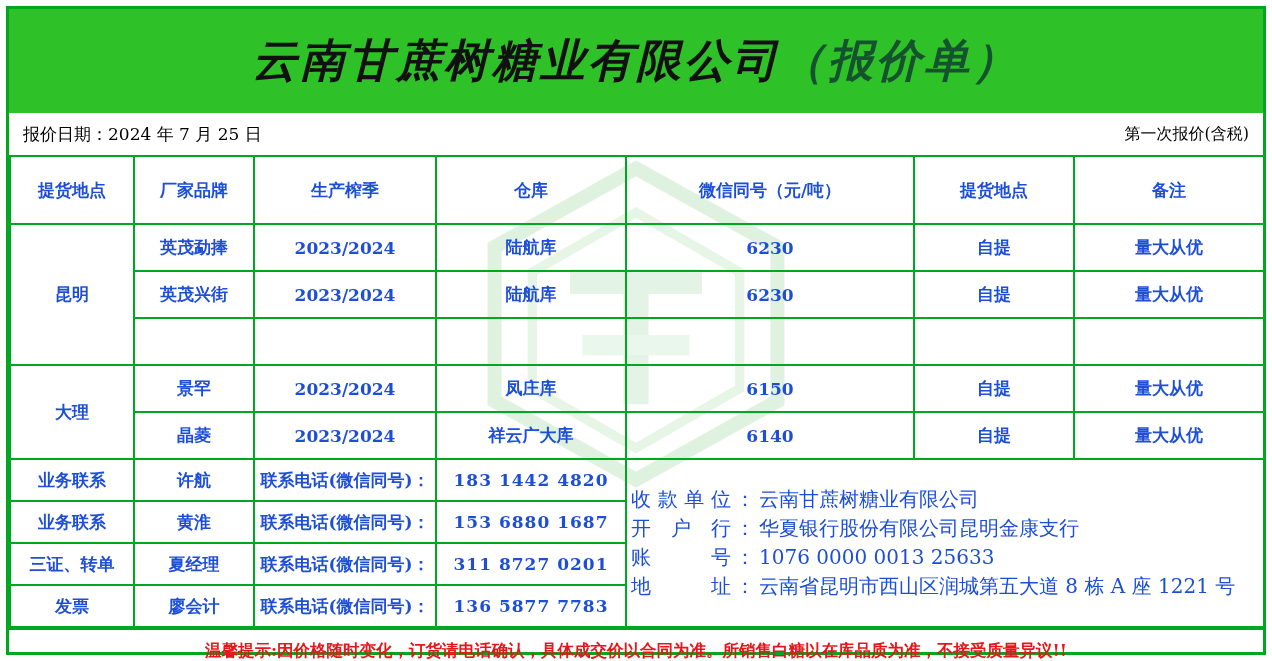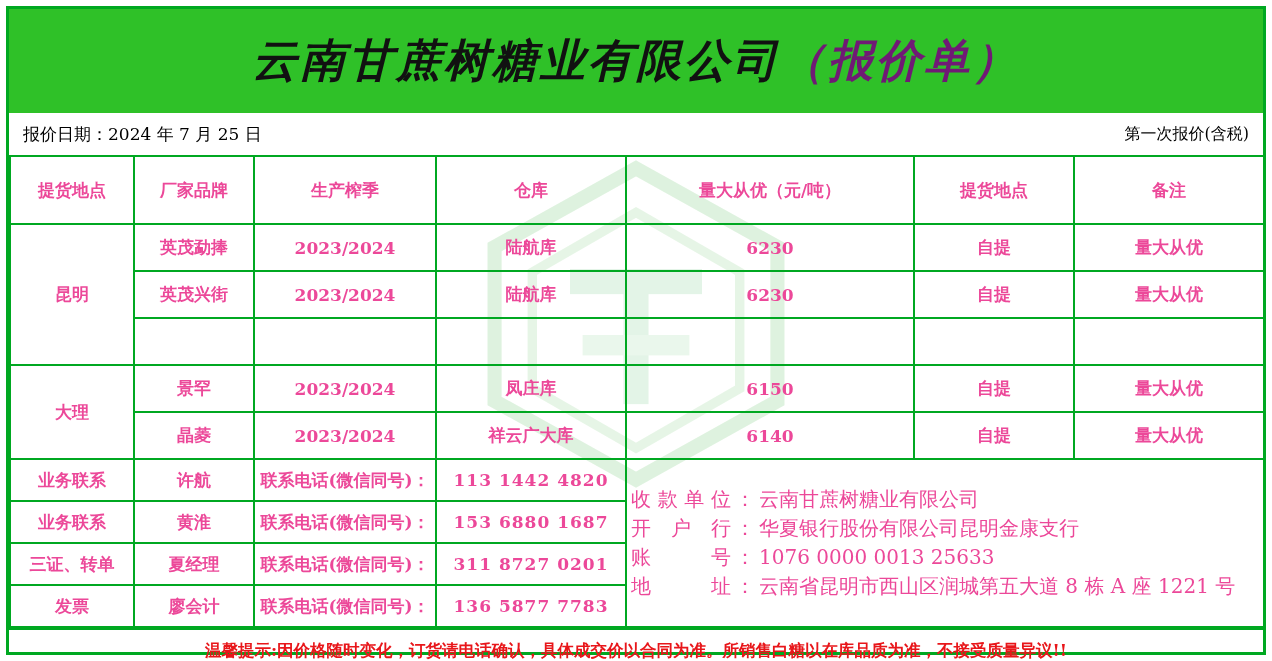--- a/index.html
+++ b/index.html
@@ -45,21 +45,21 @@
   .title-text {
     font-family: "DejaVu Serif", "Liberation Serif", serif;
     font-weight: bold;
     font-style: italic;
     font-size: 45px;
     letter-spacing: 3px;
     color: #111111;
     white-space: nowrap;
   }
   .title-text .red {
-    color: #701a75;
+    color: #14532d;
   }
   
   .watermark {
     position: absolute;
     left: 50%;
     top: 150px;
     transform: translateX(-50%);
     width: 320px;
     height: 330px;
     opacity: 0.5;
@@ -94,21 +94,21 @@
     border-collapse: collapse;
     table-layout: fixed;
     font-family: "DejaVu Serif", "Liberation Serif", serif;
     background: transparent;
   }
   table.main td, table.main th {
     border: 2px solid #00a821;
     text-align: center;
     vertical-align: middle;
     font-size: 17px;
-    color: #ec4899;
+    color: #1d4ed8;
     padding: 2px 4px;
     background: transparent;
   }
   th.hdr {
     font-weight: bold;
     font-size: 19px;
     height: 62px;
   }
   td.body-cell {
     height: 41px;
@@ -209,21 +209,21 @@
           <col style="width:288px">
           <col style="width:160px">
           <col style="width:190px">
         </colgroup>
         <thead>
           <tr>
             <th class="hdr">提货地点</th>
             <th class="hdr">厂家品牌</th>
             <th class="hdr">生产榨季</th>
             <th class="hdr">仓库</th>
-            <th class="hdr">量大从优（元/吨）</th>
+            <th class="hdr">微信同号（元/吨）</th>
             <th class="hdr">提货地点</th>
             <th class="hdr">备注</th>
           </tr>
         </thead>
         <tbody>
 
           <tr>
             <td class="place" rowspan="3">昆明</td>
             <td class="body-cell">英茂勐捧</td>
             <td class="body-cell">2023/2024</td>
@@ -264,21 +264,21 @@
             <td class="body-cell">祥云广大库</td>
             <td class="body-cell">6140</td>
             <td class="body-cell">自提</td>
             <td class="body-cell">量大从优</td>
           </tr>
 
           <tr>
             <td class="contact-cell">业务联系</td>
             <td class="contact-cell">许航</td>
             <td class="phone-label">联系电话(微信同号)：</td>
-            <td class="phone-num">113 1442 4820</td>
+            <td class="phone-num">183 1442 4820</td>
             <td class="bank-block" colspan="3" rowspan="4">
               <div class="bank-line">
                 <span class="bank-key">收款单位</span>
                   <span class="bank-sep">：</span>
                   <span class="bank-val">云南甘蔗树糖业有限公司</span>
               </div>
               <div class="bank-line">
                 <span class="bank-key">开户行</span>
                   <span class="bank-sep">：</span>
                   <span class="bank-val">华夏银行股份有限公司昆明金康支行</span>

